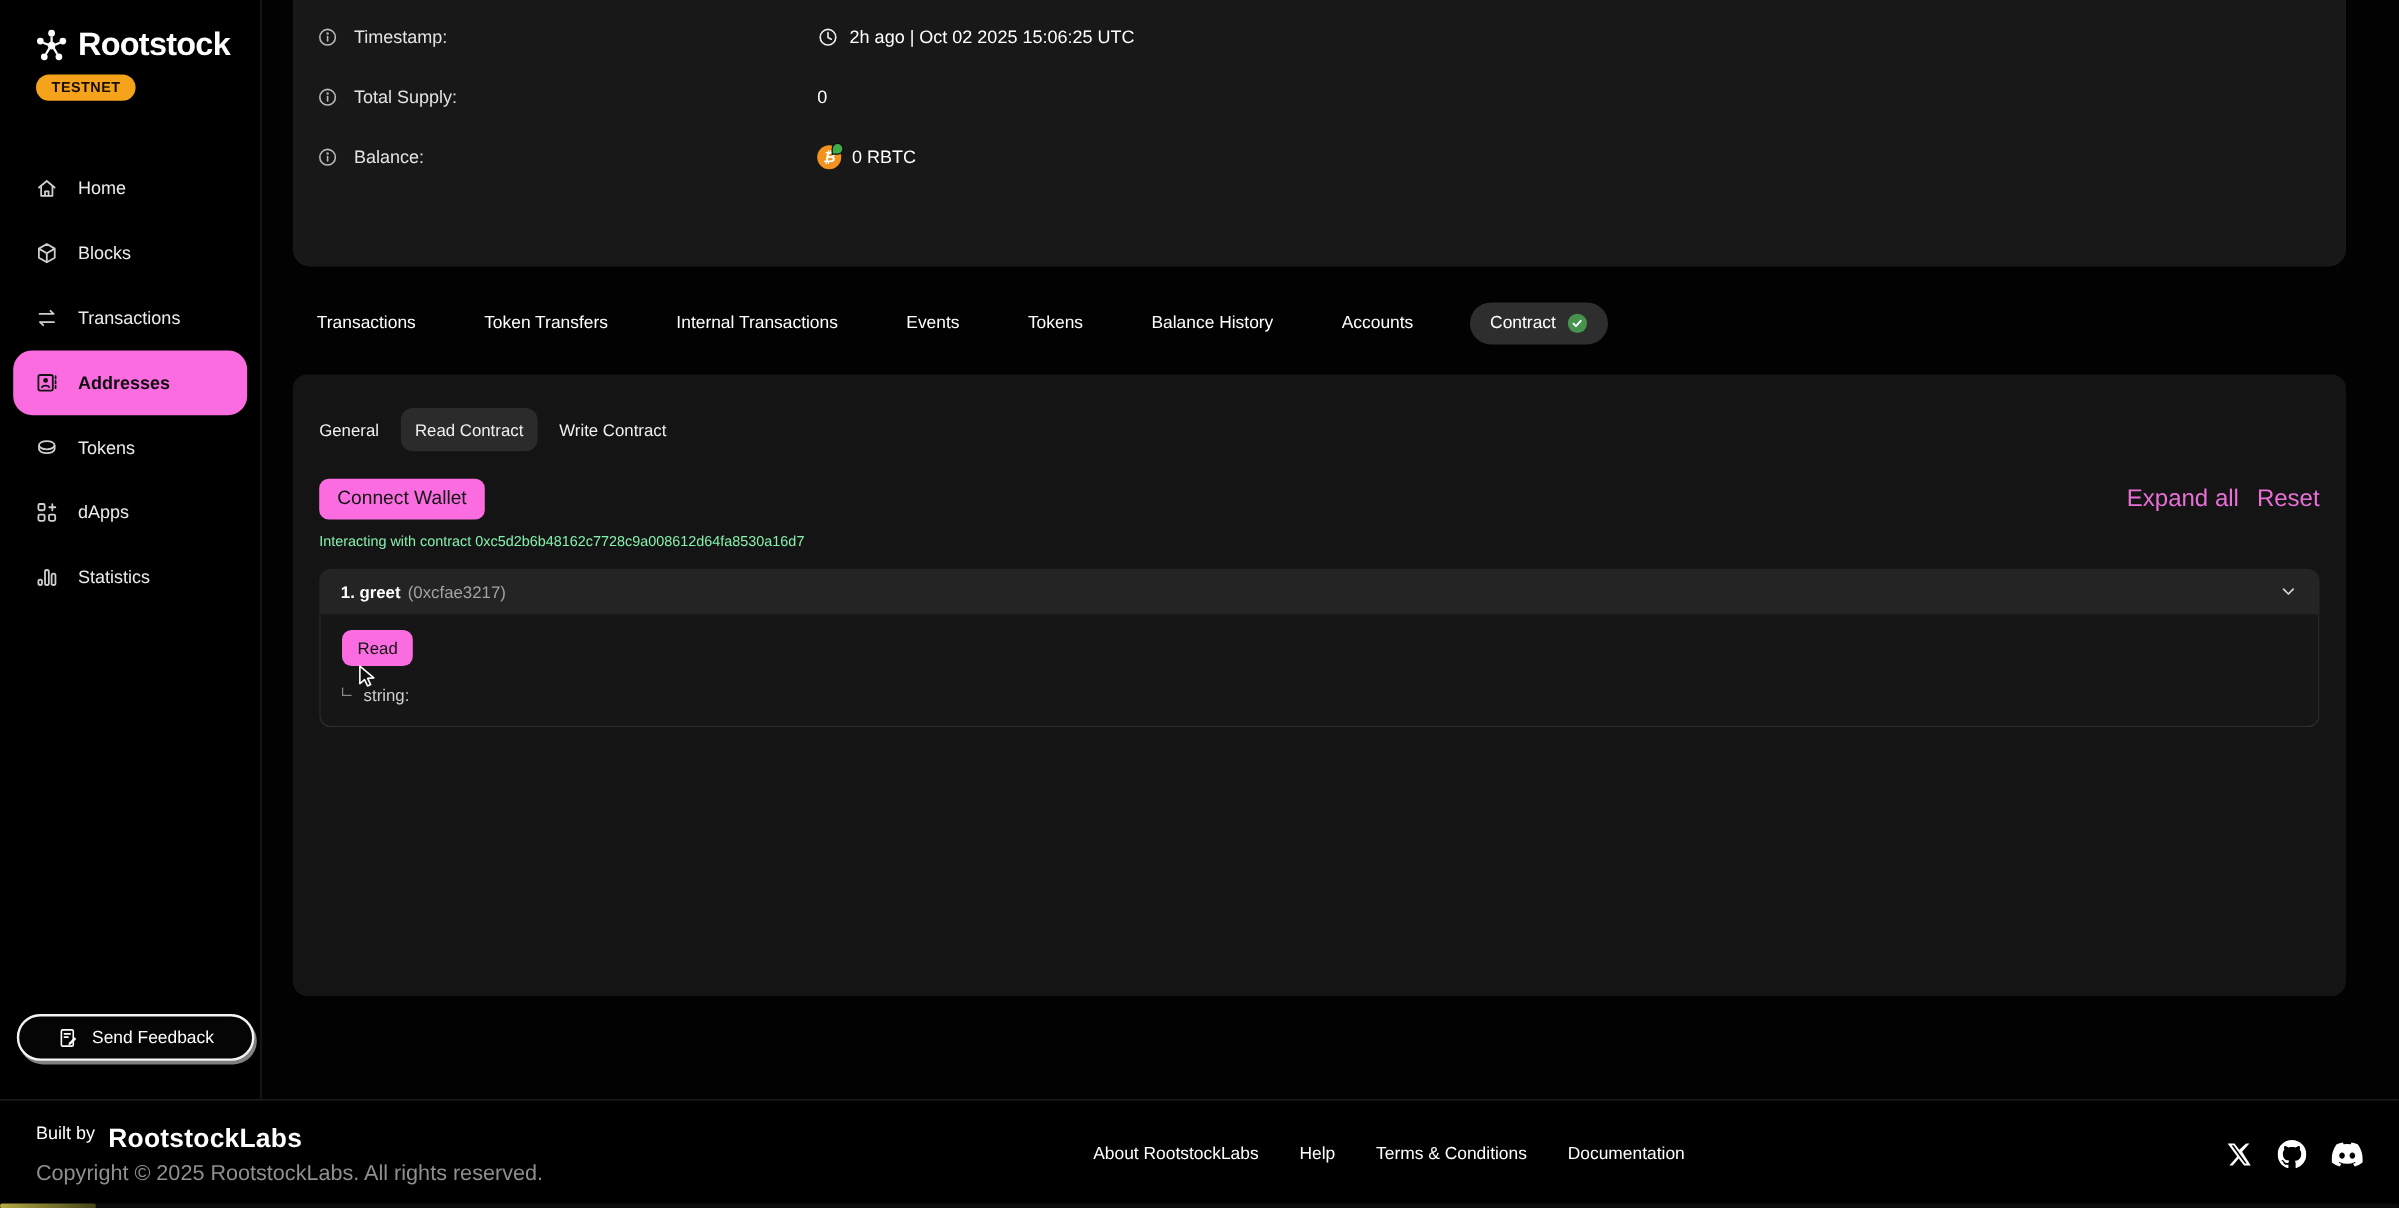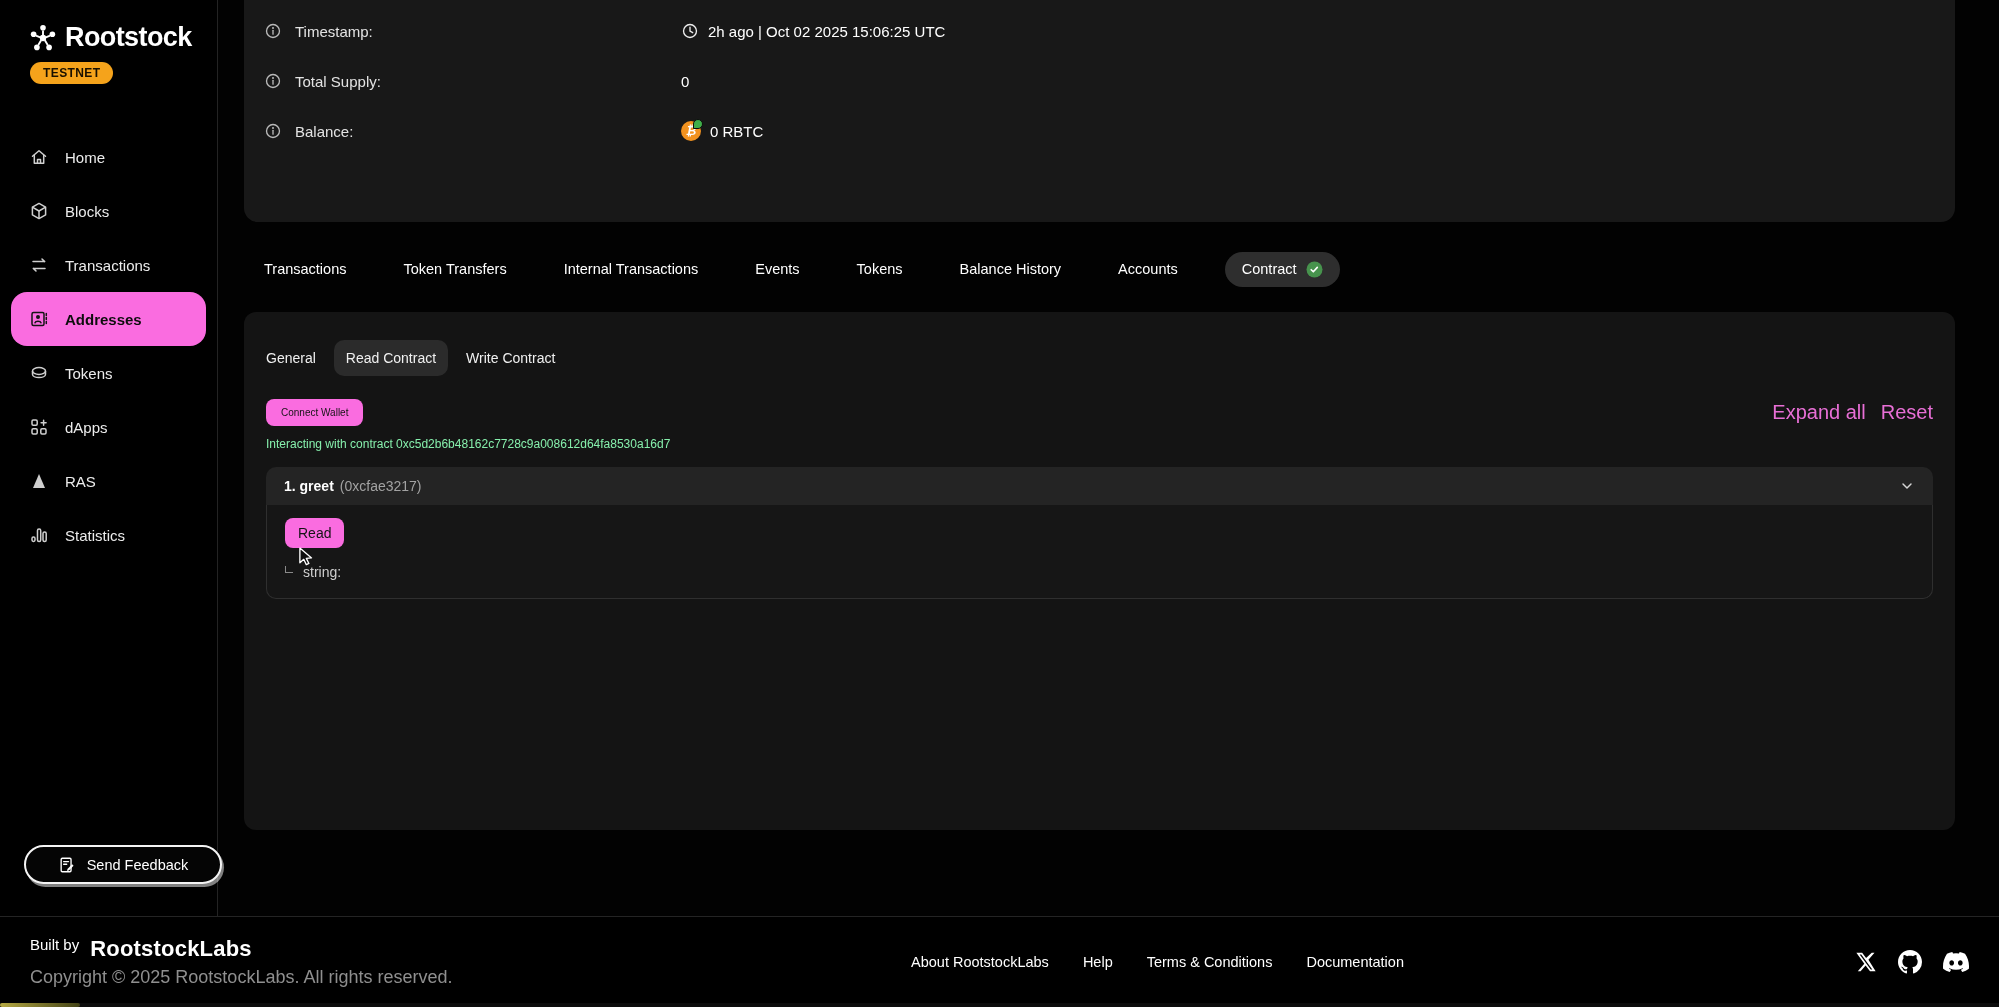--- a/index.html
+++ b/index.html
@@ -18,21 +18,21 @@
   .logo-block { padding-left:28px; }
   .logo-row { display:flex; align-items:center; gap:7px; cursor:pointer; }
   .logo-text { color:#fff; font-size:27px; font-weight:700; letter-spacing:-0.6px; }
   .testnet-badge { display:inline-block; margin-top:9px; margin-left:2px; background:#f5a31b; color:#191000; font-weight:700; font-size:12px; padding:4px 13px; border-radius:12px; letter-spacing:0.4px; }
   .nav { margin-top:46px; display:flex; flex-direction:column; }
   .nav-item { height:54px; display:flex; align-items:center; gap:16px; padding-left:28px; color:#ececec; font-size:15px; cursor:pointer; }
   .nav-item .nicon { width:21px; height:21px; display:flex; align-items:center; justify-content:center; }
   .nav-item.active { background:#fa6ce0; color:#0d0d0d; margin:0 11px; padding-left:17px; border-radius:16px; font-weight:600; }
   .nav-item.active svg * { stroke:#141414; }
   .nav-item.active svg .fillme { fill:#141414; stroke:none; }
-  .feedback-btn { position:absolute; left:24px; bottom:32px; width:198px; height:39px; border-radius:21px;
+  .feedback-btn { position:absolute; left:14px; bottom:32px; width:198px; height:39px; border-radius:21px;
     background:#050505; border:2px solid #f4f4f4; box-shadow:2px 3px 0 rgba(255,255,255,0.5);
     color:#fff; display:flex; align-items:center; justify-content:center; gap:11px; font-size:14.5px; cursor:pointer; }
 
   
   .main { flex:1; position:relative; padding:0 44px 0 26px; min-width:0; }
   .info-card { background:#181818; border-radius:0 0 14px 14px; height:222px; padding:6px 0 0 20px; }
   .info-row { height:50px; display:flex; align-items:center; font-size:15px; }
   .info-label { width:417px; display:flex; gap:13px; align-items:center; color:#e3e3e3; }
   .info-value { color:#fff; display:flex; align-items:center; gap:9px; }
   .pink-link { color:#e86fd6; cursor:pointer; }
@@ -43,21 +43,21 @@
 
   .tabs-row { display:flex; align-items:center; gap:57px; margin:24px 0 0 20px; height:46px; font-size:14.5px; color:#fff; }
   .tab { cursor:pointer; white-space:nowrap; }
   .tab-pill { background:#2e2e2e; border-radius:19px; padding:9px 17px; display:flex; gap:9px; align-items:center; margin-left:-10px; }
 
   .panel { margin-top:20px; background:#141414; border-radius:12px; height:518px; padding:28px 22px; position:relative; }
   .subtabs { display:flex; align-items:center; gap:18px; font-size:14px; color:#f0f0f0; }
   .subtab { padding:10px 0; cursor:pointer; }
   .subtab.active { background:#2b2b2b; border-radius:10px; padding:10px 12px; }
   .wallet-row { margin-top:23px; display:flex; align-items:center; justify-content:space-between; }
-  .connect-btn { background:#fa6ce0; color:#141414; font-size:10px; font-weight:500; padding:8px 15px; border-radius:8px; border:none; cursor:pointer; font-family:inherit; }
+  .connect-btn { background:#fa6ce0; color:#141414; font-size:16px; font-weight:500; padding:8px 15px; border-radius:8px; border:none; cursor:pointer; font-family:inherit; }
   .right-links { display:flex; gap:15px; font-size:20px; color:#e86fd6; }
   .right-links span { cursor:pointer; }
   .interacting { margin-top:11px; color:#86efac; font-size:12px; }
 
   .accordion { margin-top:16px; }
   .acc-header { background:#242424; border-radius:10px 10px 0 0; height:38px; display:flex; align-items:center; padding:0 18px; justify-content:space-between; cursor:pointer; }
   .acc-title { font-size:14px; color:#fff; font-weight:600; }
   .acc-selector { color:#a2a2a2; font-weight:400; margin-left:6px; }
   .acc-body { border:1px solid #2f2f2f; border-top:none; border-radius:0 0 10px 10px; padding:13px 18px 18px; position:relative; background:#161616; }
   .read-btn { background:#fa6ce0; border:none; border-radius:8px; color:#141414; font-size:14px; padding:7px 13px; cursor:pointer; font-family:inherit; }
@@ -157,28 +157,20 @@
         <div class="nav-item">
           <span class="nicon">
             <svg width="20" height="20" viewBox="0 0 20 20" fill="none" stroke="#cfcfcf" stroke-width="1.5" stroke-linecap="round" stroke-linejoin="round">
               <rect x="3" y="3" width="5.2" height="5.2" rx="1.2"></rect>
               <path d="M14.6 3.2v5M12.1 5.7h5"></path>
               <rect x="3" y="11.8" width="5.2" height="5.2" rx="1.2"></rect>
               <rect x="11.8" y="11.8" width="5.2" height="5.2" rx="1.2"></rect>
             </svg>
           </span>
           <span>dApps</span>
-        </div>
-        <div class="nav-item">
-          <span class="nicon">
-            <svg width="20" height="20" viewBox="0 0 20 20">
-              <path d="M10 3 16 17H4z" fill="#cfcfcf"></path>
-            </svg>
-          </span>
-          <span>RAS</span>
         </div>
         <div class="nav-item">
           <span class="nicon">
             <svg width="20" height="20" viewBox="0 0 20 20" fill="none" stroke="#cfcfcf" stroke-width="1.5" stroke-linejoin="round">
               <rect x="3" y="12" width="3" height="4.5" rx="1.4"></rect>
               <rect x="8.5" y="4" width="3.2" height="12.5" rx="1.5"></rect>
               <rect x="14" y="7" width="3.2" height="9.5" rx="1.5"></rect>
             </svg>
           </span>
           <span>Statistics</span>

